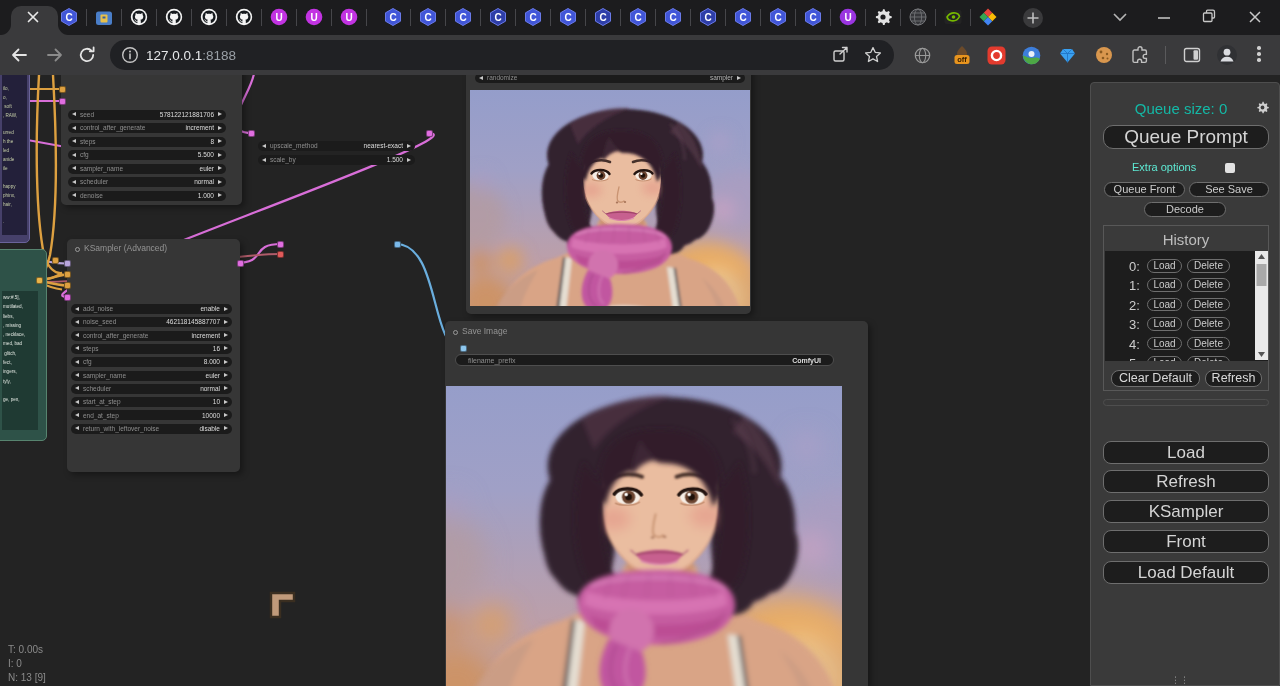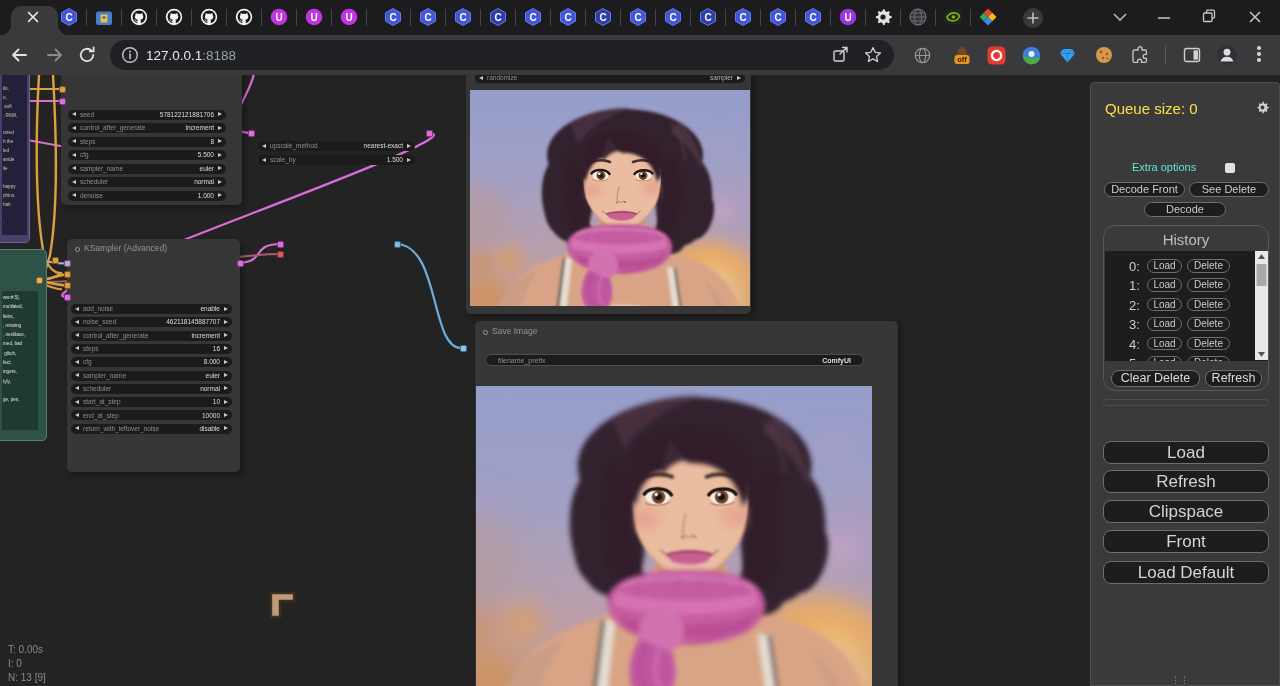--- a/index.html
+++ b/index.html
@@ -558,50 +558,51 @@
         <div class="al"></div>
         <div class="wl">randomize</div>
         <div class="wv" style="color:#b5b5b5">sampler</div>
         <div class="ar"></div>
       </div>
   <svg style="position:absolute;left:4px;top:27px" width="280" height="216" viewBox="0 0 280 216">
         <use href="#portrait"></use>
       </svg>
 </div>
 
-<div class="node" id="nodeB" style="left:475px;top:246px;width:423px;height:365px;border-radius:5px 5px 0 0">
+<div class="node" id="nodeB" style="left:445px;top:246px;width:423px;height:365px;border-radius:5px 5px 0 0">
   <div class="ndot" style="top:9px"></div>
       <div class="ntitle" style="top:5px;left:17px">Save Image</div>
   <div class="widget" style="left:10px;top:33px;width:379px;height:12px;border:1px solid #4e4e4e;border-radius:6px">
     <div class="wl" style="top:1.8px;font-size:7px">filename_prefix</div>
     <div class="wv" style="top:1.8px;font-size:7px;font-weight:bold">ComfyUI</div>
   </div>
   <svg style="position:absolute;left:1px;top:65px" width="396" height="301" viewBox="9.3 11.5 264 200.7">
         <use href="#portrait"></use>
       </svg>
 </div>
 
 <div style="position:absolute;left:8px;top:568px;color:#8b8b8b;font-size:10px;line-height:14px">T: 0.00s<br>I: 0<br>N: 13 [9]<br>V:</div>
 <svg style="position:absolute;left:269px;top:516px" width="28" height="28" viewBox="0 0 28 28">
       <path d="M2,2 H25 V10 H11 V26 H2 Z" fill="#c09a7a" stroke="#3a2e20" stroke-width="2.4"></path>
     </svg>
 
 <div id="menu" style="position:absolute;left:1090px;top:7px;width:190px;height:604px;background:#3a3a3a;border:1px solid #4e4e4e;border-radius:4px 4px 0 0">
-  <div style="position:absolute;left:14px;top:17px;width:172px;color:#fde047;font-size:15px">Queue size: 0</div>
+  <div style="position:absolute;left:4px;top:17px;width:172px;text-align:center;color:#14b8a6;font-size:15px">Queue size: 0</div>
   <svg style="position:absolute;left:165px;top:18px" width="13" height="13" viewBox="0 0 18 18">
         <path d="M9,1.2 L10.6,1.2 L11.1,3.3 a6,6 0 0 1 1.7,0.7 l1.9,-1 l1.2,1.2 l-1,1.9 a6,6 0 0 1 0.7,1.7 l2.1,0.5 v1.6 l-2.1,0.5 a6,6 0 0 1 -0.7,1.7 l1,1.9 l-1.2,1.2 l-1.9,-1 a6,6 0 0 1 -1.7,0.7 l-0.5,2.1 h-1.6 l-0.5,-2.1 a6,6 0 0 1 -1.7,-0.7 l-1.9,1 l-1.2,-1.2 l1,-1.9 a6,6 0 0 1 -0.7,-1.7 l-2.1,-0.5 v-1.6 l2.1,-0.5 a6,6 0 0 1 0.7,-1.7 l-1,-1.9 l1.2,-1.2 l1.9,1 a6,6 0 0 1 1.7,-0.7 Z" fill="#cecece"></path>
         <circle cx="9" cy="9" r="2.6" fill="#3a3a3a"></circle>
       </svg>
+  <div class="mbtn" style="top:42px;height:24px;font-size:19px;line-height:22px;border-radius:10px;border-width:1.5px">Queue Prompt</div>
   <div style="position:absolute;left:41px;top:78px;color:#5eead4;font-size:11px">Extra options</div>
   <div style="position:absolute;left:134px;top:80px;width:10px;height:10px;background:#e2e2e2;border-radius:2px"></div>
-  <div class="pill" style="left:13px;top:99px;width:81px;height:15px;font-size:11px;line-height:13px">Decode Front</div>
-  <div class="pill" style="left:98px;top:99px;width:80px;height:15px;font-size:11px;line-height:13px">See Delete</div>
+  <div class="pill" style="left:13px;top:99px;width:81px;height:15px;font-size:11px;line-height:13px">Queue Front</div>
+  <div class="pill" style="left:98px;top:99px;width:80px;height:15px;font-size:11px;line-height:13px">See Save</div>
   <div class="pill" style="left:53px;top:119px;width:82px;height:15px;font-size:11px;line-height:13px">Decode</div>
 
-  <div style="position:absolute;left:12px;top:142px;width:166px;height:166px;border:1px solid #585858;border-radius:12px">
+  <div style="position:absolute;left:12px;top:142px;width:166px;height:166px;border:1px solid #585858;border-radius:0">
     <div style="width:100%;text-align:center;color:#bdbdbd;font-size:15px;padding-top:5px">History</div>
     <div style="position:absolute;left:1px;top:25px;width:163px;height:110px;background:#1d1d1d;overflow:hidden">
       <div id="hrows">
             <div style="position:absolute;left:24px;top:8px;color:#cccccc;font-size:13px">0:</div>
 <div class="pill" style="left:42px;top:8px;width:35px;height:13.5px;font-size:10px;line-height:12px;border-radius:7px">Load</div>
 <div class="pill" style="left:82px;top:8px;width:43px;height:13.5px;font-size:10px;line-height:12px;border-radius:7px">Delete</div>
             <div style="position:absolute;left:24px;top:27.4px;color:#cccccc;font-size:13px">1:</div>
 <div class="pill" style="left:42px;top:27.4px;width:35px;height:13.5px;font-size:10px;line-height:12px;border-radius:7px">Load</div>
 <div class="pill" style="left:82px;top:27.4px;width:43px;height:13.5px;font-size:10px;line-height:12px;border-radius:7px">Delete</div>
             <div style="position:absolute;left:24px;top:46.8px;color:#cccccc;font-size:13px">2:</div>
@@ -618,25 +619,25 @@
 <div class="pill" style="left:82px;top:105px;width:43px;height:13.5px;font-size:10px;line-height:12px;border-radius:7px">Delete</div>
           </div>
       <div style="position:absolute;right:0;top:0;width:13px;height:109px;background:#e9e9e9">
         <svg width="13" height="109">
               <path d="M6.5,3 L10,8 H3 Z" fill="#555"></path>
               <path d="M6.5,106 L10,101 H3 Z" fill="#555"></path>
               <rect x="1.5" y="13" width="10" height="22" fill="#a9a9a9"></rect>
             </svg>
       </div>
     </div>
-    <div class="pill" style="left:7px;top:144px;width:89px;height:17px;font-size:12.5px;line-height:15px;color:#dadada">Clear Delete</div>
+    <div class="pill" style="left:7px;top:144px;width:89px;height:17px;font-size:12.5px;line-height:15px;color:#dadada">Clear Default</div>
     <div class="pill" style="left:101px;top:144px;width:57px;height:17px;font-size:12.5px;line-height:15px;color:#dadada">Refresh</div>
   </div>
   <div style="position:absolute;left:12px;top:316px;width:166px;height:7px;border:1px solid #4e4e4e;border-radius:4px"></div>
 
   <div class="mbtn" style="top:358px;height:23px;font-size:17px;line-height:21px">Load</div>
   <div class="mbtn" style="top:387px;height:23px;font-size:17px;line-height:21px">Refresh</div>
-  <div class="mbtn" style="top:417px;height:23px;font-size:17px;line-height:21px">Clipspace</div>
+  <div class="mbtn" style="top:417px;height:23px;font-size:17px;line-height:21px">KSampler</div>
   <div class="mbtn" style="top:447px;height:23px;font-size:17px;line-height:21px">Front</div>
   <div class="mbtn" style="top:478px;height:23px;font-size:17px;line-height:21px">Load Default</div>
   <div style="position:absolute;left:80px;top:592px;color:#9a9a9a;font-size:9px">⋮⋮</div>
 </div>
 </div>
 
 </body></html>

